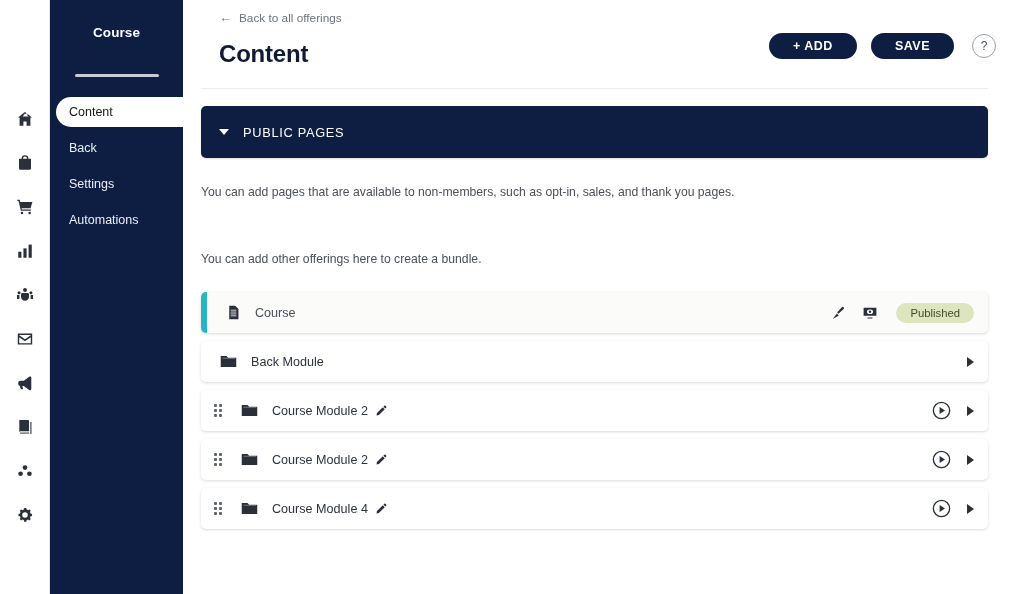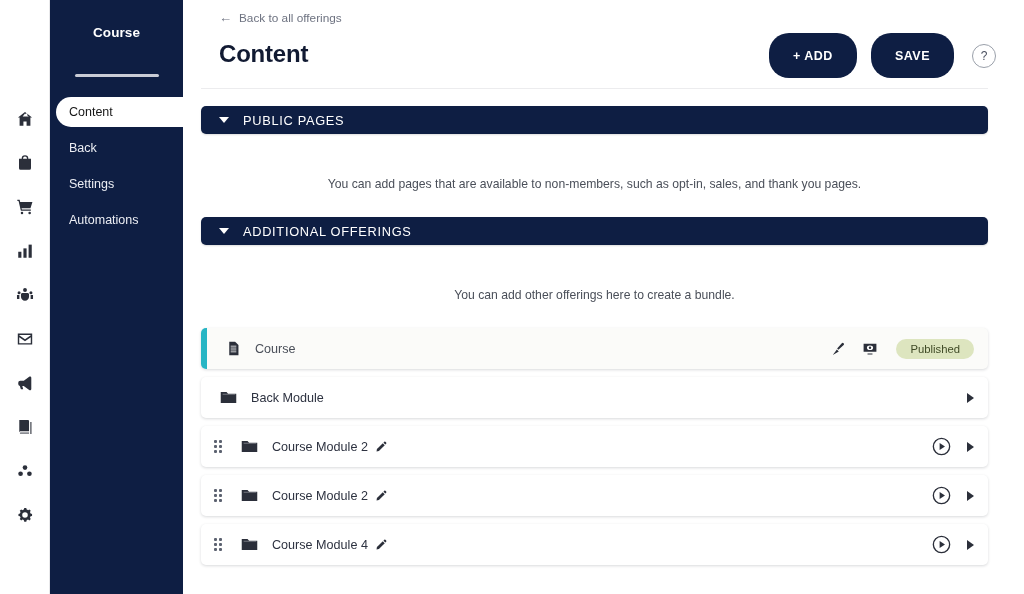--- a/index.html
+++ b/index.html
@@ -102,21 +102,21 @@
   .header-actions {
     position: absolute;
     right: 28px; top: 33px;
     display: flex; align-items: center; gap: 14px;
   }
   .pill-btn {
     background: #0e1e43;
     color: #ffffff;
     border: none;
     border-radius: 20px;
-    height: 45px;
+    height: 26px;
     padding: 0 24px;
     font-size: 12.5px;
     font-weight: bold;
     letter-spacing: .5px;
     font-family: "Liberation Sans", sans-serif;
     cursor: pointer;
   }
   .help-btn {
     width: 24px; height: 24px;
     border: 1.3px solid #9aa0aa;
@@ -134,43 +134,42 @@
     height: 1px; background: #ececee;
   }
 
   
   .content-body {
     padding: 17px 36px 0 18px;
   }
   .section-head {
     background: #0e1e43;
     border-radius: 5px;
-    height: 28px;
+    height: 52px;
     display: flex; align-items: center;
     padding-left: 18px;
     color: #ffffff;
     font-size: 12.8px;
     letter-spacing: .7px;
     cursor: pointer;
     box-shadow: 0 1px 2px rgba(0,0,0,.14);
   }
   .caret-down {
     width: 0; height: 0;
     border-left: 5px solid transparent;
     border-right: 5px solid transparent;
     border-top: 6px solid #ffffff;
     margin-right: 14px;
   }
   .section-note {
-    text-align: center;
+    text-align: left;
     color: #4a4f59;
     font-size: 12.2px;
     padding: 27px 0 0 0;
     margin-bottom: 26px;
-    margin-top: 16px;
   }
   .rows { margin-top: 17px; }
 
   .row {
     background: #ffffff;
     border-radius: 5px;
     height: 41px;
     display: flex; align-items: center;
     margin-bottom: 8px;
     box-shadow: 0 1px 3px rgba(16,24,40,.16);
@@ -324,24 +323,20 @@
       </div>
       <div class="header-rule"></div>
     </div>
 
     <div class="content-body" id="content-body">
         <div class="section-head">
           <span class="caret-down"></span>
           <span>PUBLIC PAGES</span>
         </div>
         <div class="section-note">You can add pages that are available to non-members, such as opt-in, sales, and thank you pages.</div>
-        <div class="section-head">
-          <span class="caret-down"></span>
-          <span>ADDITIONAL OFFERINGS</span>
-        </div>
         <div class="section-note">You can add other offerings here to create a bundle.</div>
         <div class="rows">
           <div class="row accented">
             <div class="accent-bar"></div>
             <div class="row-pad"></div>
             <span class="row-icon">
               <svg width="17" height="17" viewBox="0 0 24 24" fill="#2b2f3a">
                 <path d="M6 2.4h8.3L19 7v14.6H6V2.4zm1.9 4.9h7.4v1.3H7.9V7.3zm0 3h8.2v1.3H7.9V10.3zm0 3h8.2v1.3H7.9v-1.3zm0 3h8.2v1.3H7.9v-1.3z" fill="#fff"></path>
                 <path d="M6 2.4h8.3L19 7.1v14.5H6V2.4z"></path>
                 <g fill="#fff">

